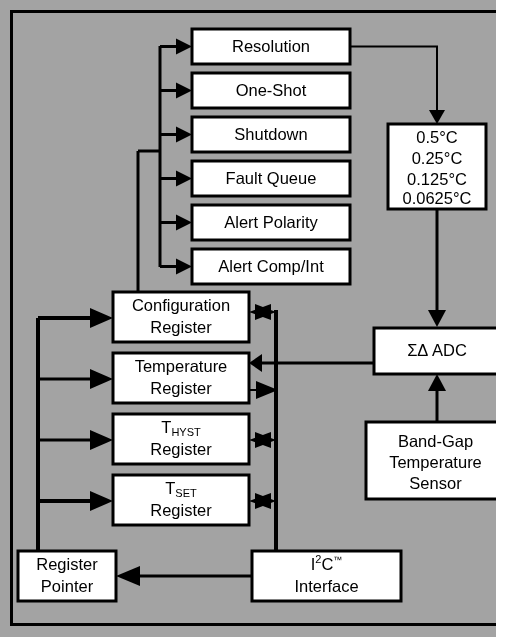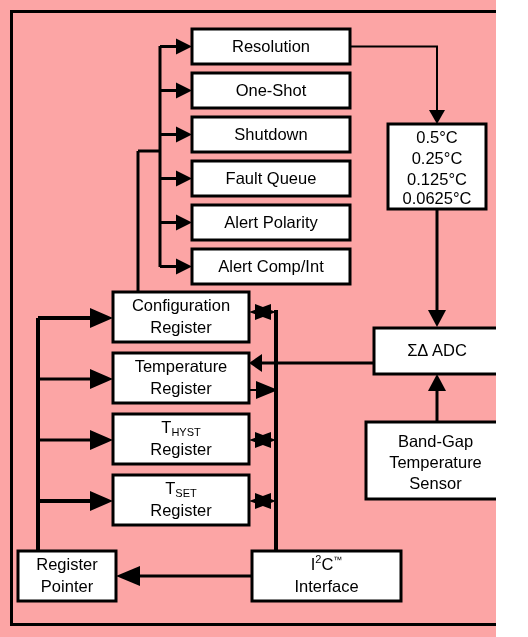--- a/index.html
+++ b/index.html
@@ -7,21 +7,21 @@
     padding: 0;
     background: #ffffff;
   }
   body {
     font-family: "Liberation Sans", sans-serif;
   }
   #diagram-root {
     position: relative;
     width: 496px;
     height: 637px;
-    background: #fca5a5;
+    background: #a3a3a3;
     overflow: hidden;
   }
   svg#block-diagram {
     display: block;
     width: 528px;
     height: 637px;
   }
   .box-rect {
     fill: #ffffff;
     stroke: #000000;

